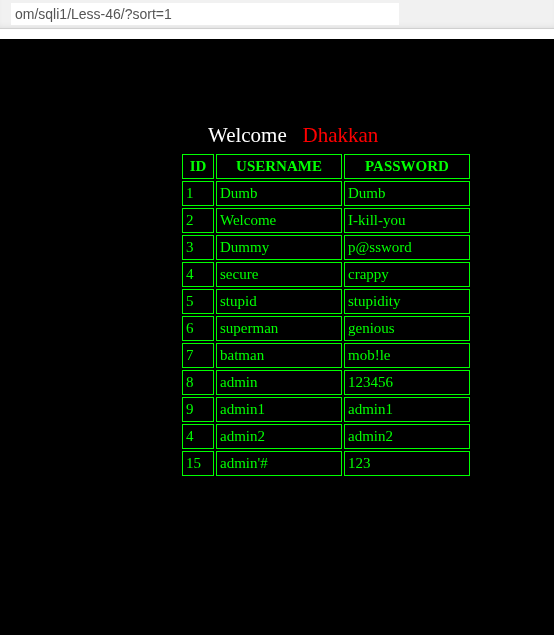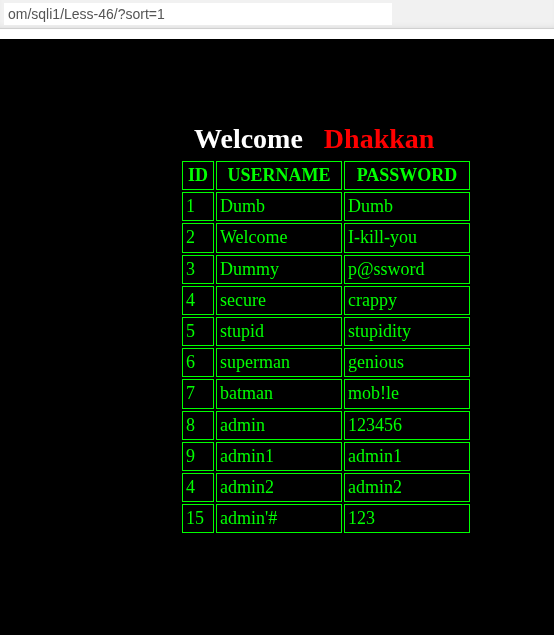--- a/index.html
+++ b/index.html
@@ -10,21 +10,21 @@
     font-family: 'Segoe UI', Arial, sans-serif;
     overflow: hidden;
     background: #fff;
   }
   .addr-bar {
     height: 28px;
     background: #f1f1f1;
     border-bottom: 1px solid #d0d0d0;
     display: flex;
     align-items: center;
-    padding-left: 4px;
+    padding-left: 11px;
     box-shadow: inset 0 -4px 6px -4px rgba(0,0,0,0.1);
   }
   .addr-input {
     border: none;
     background: #fff;
     height: 22px;
     width: 380px;
     padding: 0 4px;
     font-size: 14px;
     color: #555;
@@ -40,40 +40,40 @@
     position: relative;
   }
   .content-wrap {
     position: absolute;
     top: 84px;
     left: 180px;
     width: 370px;
   }
   .heading {
     font-family: 'Times New Roman', serif;
-    font-size: 28px;
-    font-weight: bold;
+    font-size: 21px;
+    font-weight: normal;
     color: #ffffff;
     white-space: nowrap;
-    margin: 0 0 4px 14px;
+    margin: 0 0 4px 28px;
   }
   .heading .red {
     color: #ff0000;
   }
   table.data {
     border-collapse: separate;
     border-spacing: 2px;
     table-layout: fixed;
   }
   table.data th, table.data td {
     border: 1px solid #00ff00;
     padding: 1px 3px 1px 3px;
     color: #00ff00;
     font-family: 'Times New Roman', serif;
-    font-size: 18px;
+    font-size: 15px;
     text-align: left;
     vertical-align: middle;
     line-height: 1.4;
     box-sizing: border-box;
     overflow: hidden;
     white-space: nowrap;
     margin-top: 12px;
   }
   table.data th {
     font-weight: bold;

